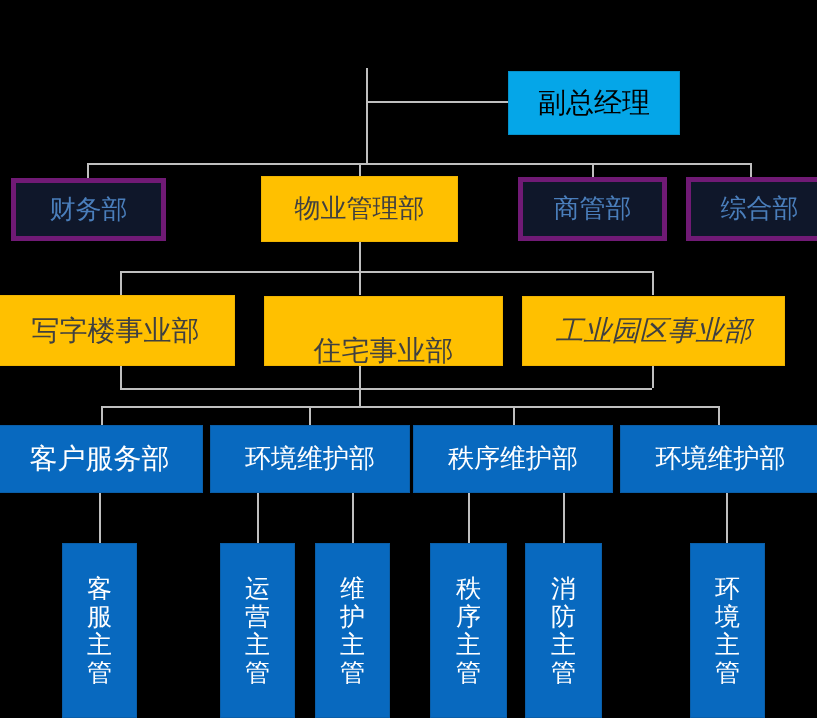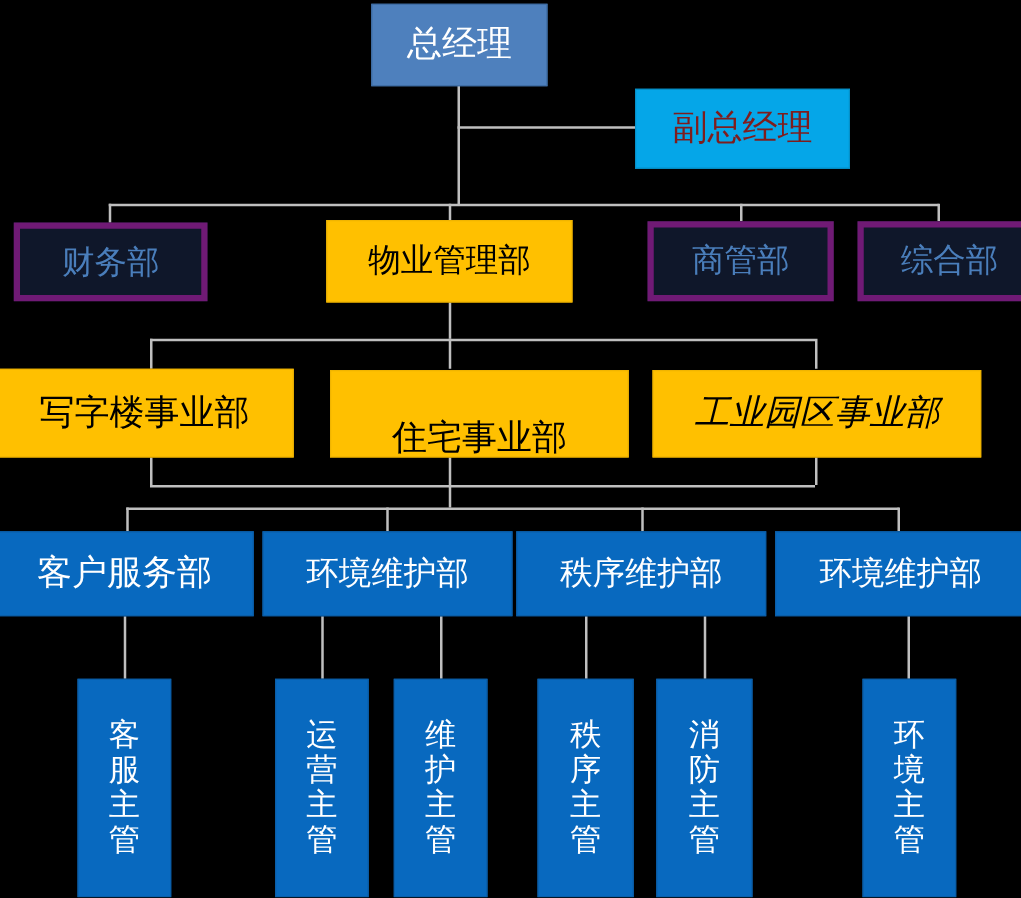--- a/index.html
+++ b/index.html
@@ -30,31 +30,31 @@
     white-space: pre;
   }
   
   .n-steel {
     background: #4e80bd;
     color: #ffffff;
     border: 1px solid #3f6ea6;
   }
   .n-cyan {
     background: #05a6e8;
-    color: #7f1d1d;
+    color: #000000;
     border: 1px solid #0590c9;
   }
   .n-gray {
     background: #0f172a;
     color: #4a7ebb;
     border: 5px solid #701a75;
   }
   .n-amber {
     background: #ffc000;
-    color: #000000;
+    color: #404040;
     border: 1px solid #f0b400;
   }
   .n-blue {
     background: #0869bf;
     color: #ffffff;
     border: 1px solid #0a5ea8;
   }
   
   .vstack {
     display: flex;
@@ -115,23 +115,20 @@
   <div class="link link-v" style="left:99px; top:493px; height:50px;"></div>
 
   <div class="link link-v" style="left:257px; top:493px; height:50px;"></div>
   <div class="link link-v" style="left:352px; top:493px; height:50px;"></div>
 
   <div class="link link-v" style="left:468px; top:493px; height:50px;"></div>
   <div class="link link-v" style="left:563px; top:493px; height:50px;"></div>
 
   <div class="link link-v" style="left:726px; top:493px; height:50px;"></div>
 
-  <div class="node n-steel fs-28" style="left:297px; top:3px; width:141px; height:66px;">
-    <span class="node-label">总经理</span>
-  </div>
 
   <div class="node n-cyan fs-28" style="left:508px; top:71px; width:172px; height:64px;">
     <span class="node-label">副总经理</span>
   </div>
 
   <div class="node n-gray fs-26" style="left:11px; top:178px; width:155px; height:63px;">
     <span class="node-label">财务部</span>
   </div>
 
   <div class="node n-amber fs-26" style="left:261px; top:176px; width:197px; height:66px;">

